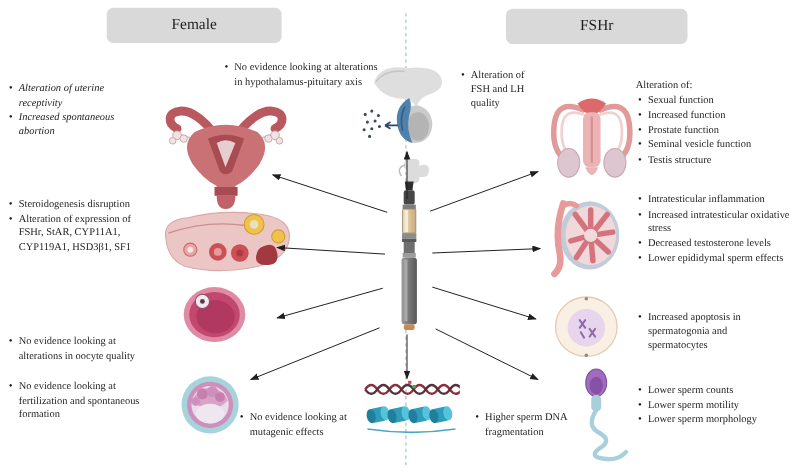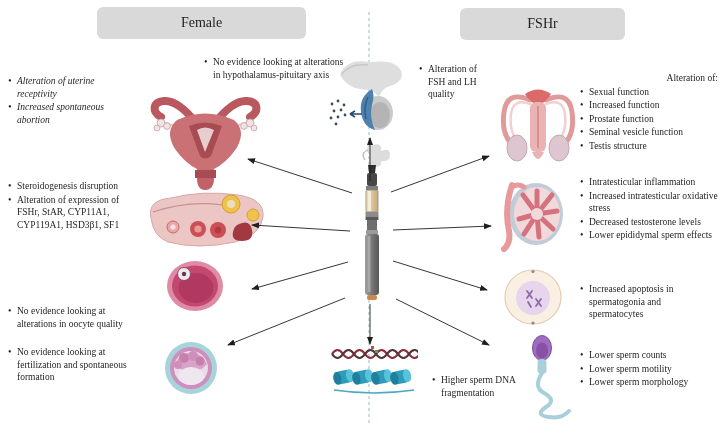--- a/index.html
+++ b/index.html
@@ -9,34 +9,34 @@
   }
   .abs{position:absolute;}
   .hdr{
     background:#d9d9d9;border-radius:6px;display:flex;align-items:center;justify-content:center;
     font-size:14px;color:#1f1f1f;
   }
   .note{font-size:9.5px;line-height:1.32;}
   .note ul{margin:0;padding:0 0 0 11px;list-style:none;}
   .note li{position:relative;margin:0 0 1px 0;}
   .note li::before{content:"\2022";position:absolute;left:-9px;top:-1px;font-size:10px;}
-  .note .intro{display:block;margin:0 0 1px 0;text-align:right;}
+  .note .intro{display:block;margin:0 0 1px 0;}
   svg{display:block;}
   #arrow-layer,#divider-layer{position:absolute;left:0;top:0;pointer-events:none;}
 </style>
 </head>
 <body>
 
 <div id="canvas">
 
   <svg id="divider-layer" width="720" height="431">
     <line x1="369" y1="12" x2="369" y2="426" stroke="#aec6d2" stroke-width="1.2" stroke-dasharray="3,3"></line>
   </svg>
 
-  <div class="hdr abs" style="left:97px;top:7px;width:209px;height:32px;align-items:center;">
+  <div class="hdr abs" style="left:97px;top:7px;width:159px;height:32px;align-items:center;">
     <span>Female</span>
   </div>
   <div class="hdr abs" style="left:460px;top:8px;width:165px;height:32px;">
     <span>FSHr</span>
   </div>
 
   <div class="note abs" style="left:202px;top:56px;width:148px;">
     <ul>
         <li>No evidence looking at alterations in hypothalamus-pituitary axis</li>
       </ul>
@@ -61,20 +61,25 @@
         <li>No evidence looking at alterations in oocyte quality</li>
       </ul>
   </div>
 
   <div class="note abs" style="left:6px;top:346px;width:132px;">
     <ul>
         <li>No evidence looking at fertilization and spontaneous formation</li>
       </ul>
   </div>
 
+  <div class="note abs" style="left:216px;top:374px;width:118px;">
+    <ul>
+        <li>No evidence looking at mutagenic effects</li>
+      </ul>
+  </div>
 
   <div class="note abs" style="left:417px;top:63px;width:78px;">
     <ul>
         <li>Alteration of FSH and LH quality</li>
       </ul>
   </div>
 
   <div class="note abs" style="left:578px;top:72px;width:140px;">
     <span class="intro">Alteration of:</span>
     <ul>

